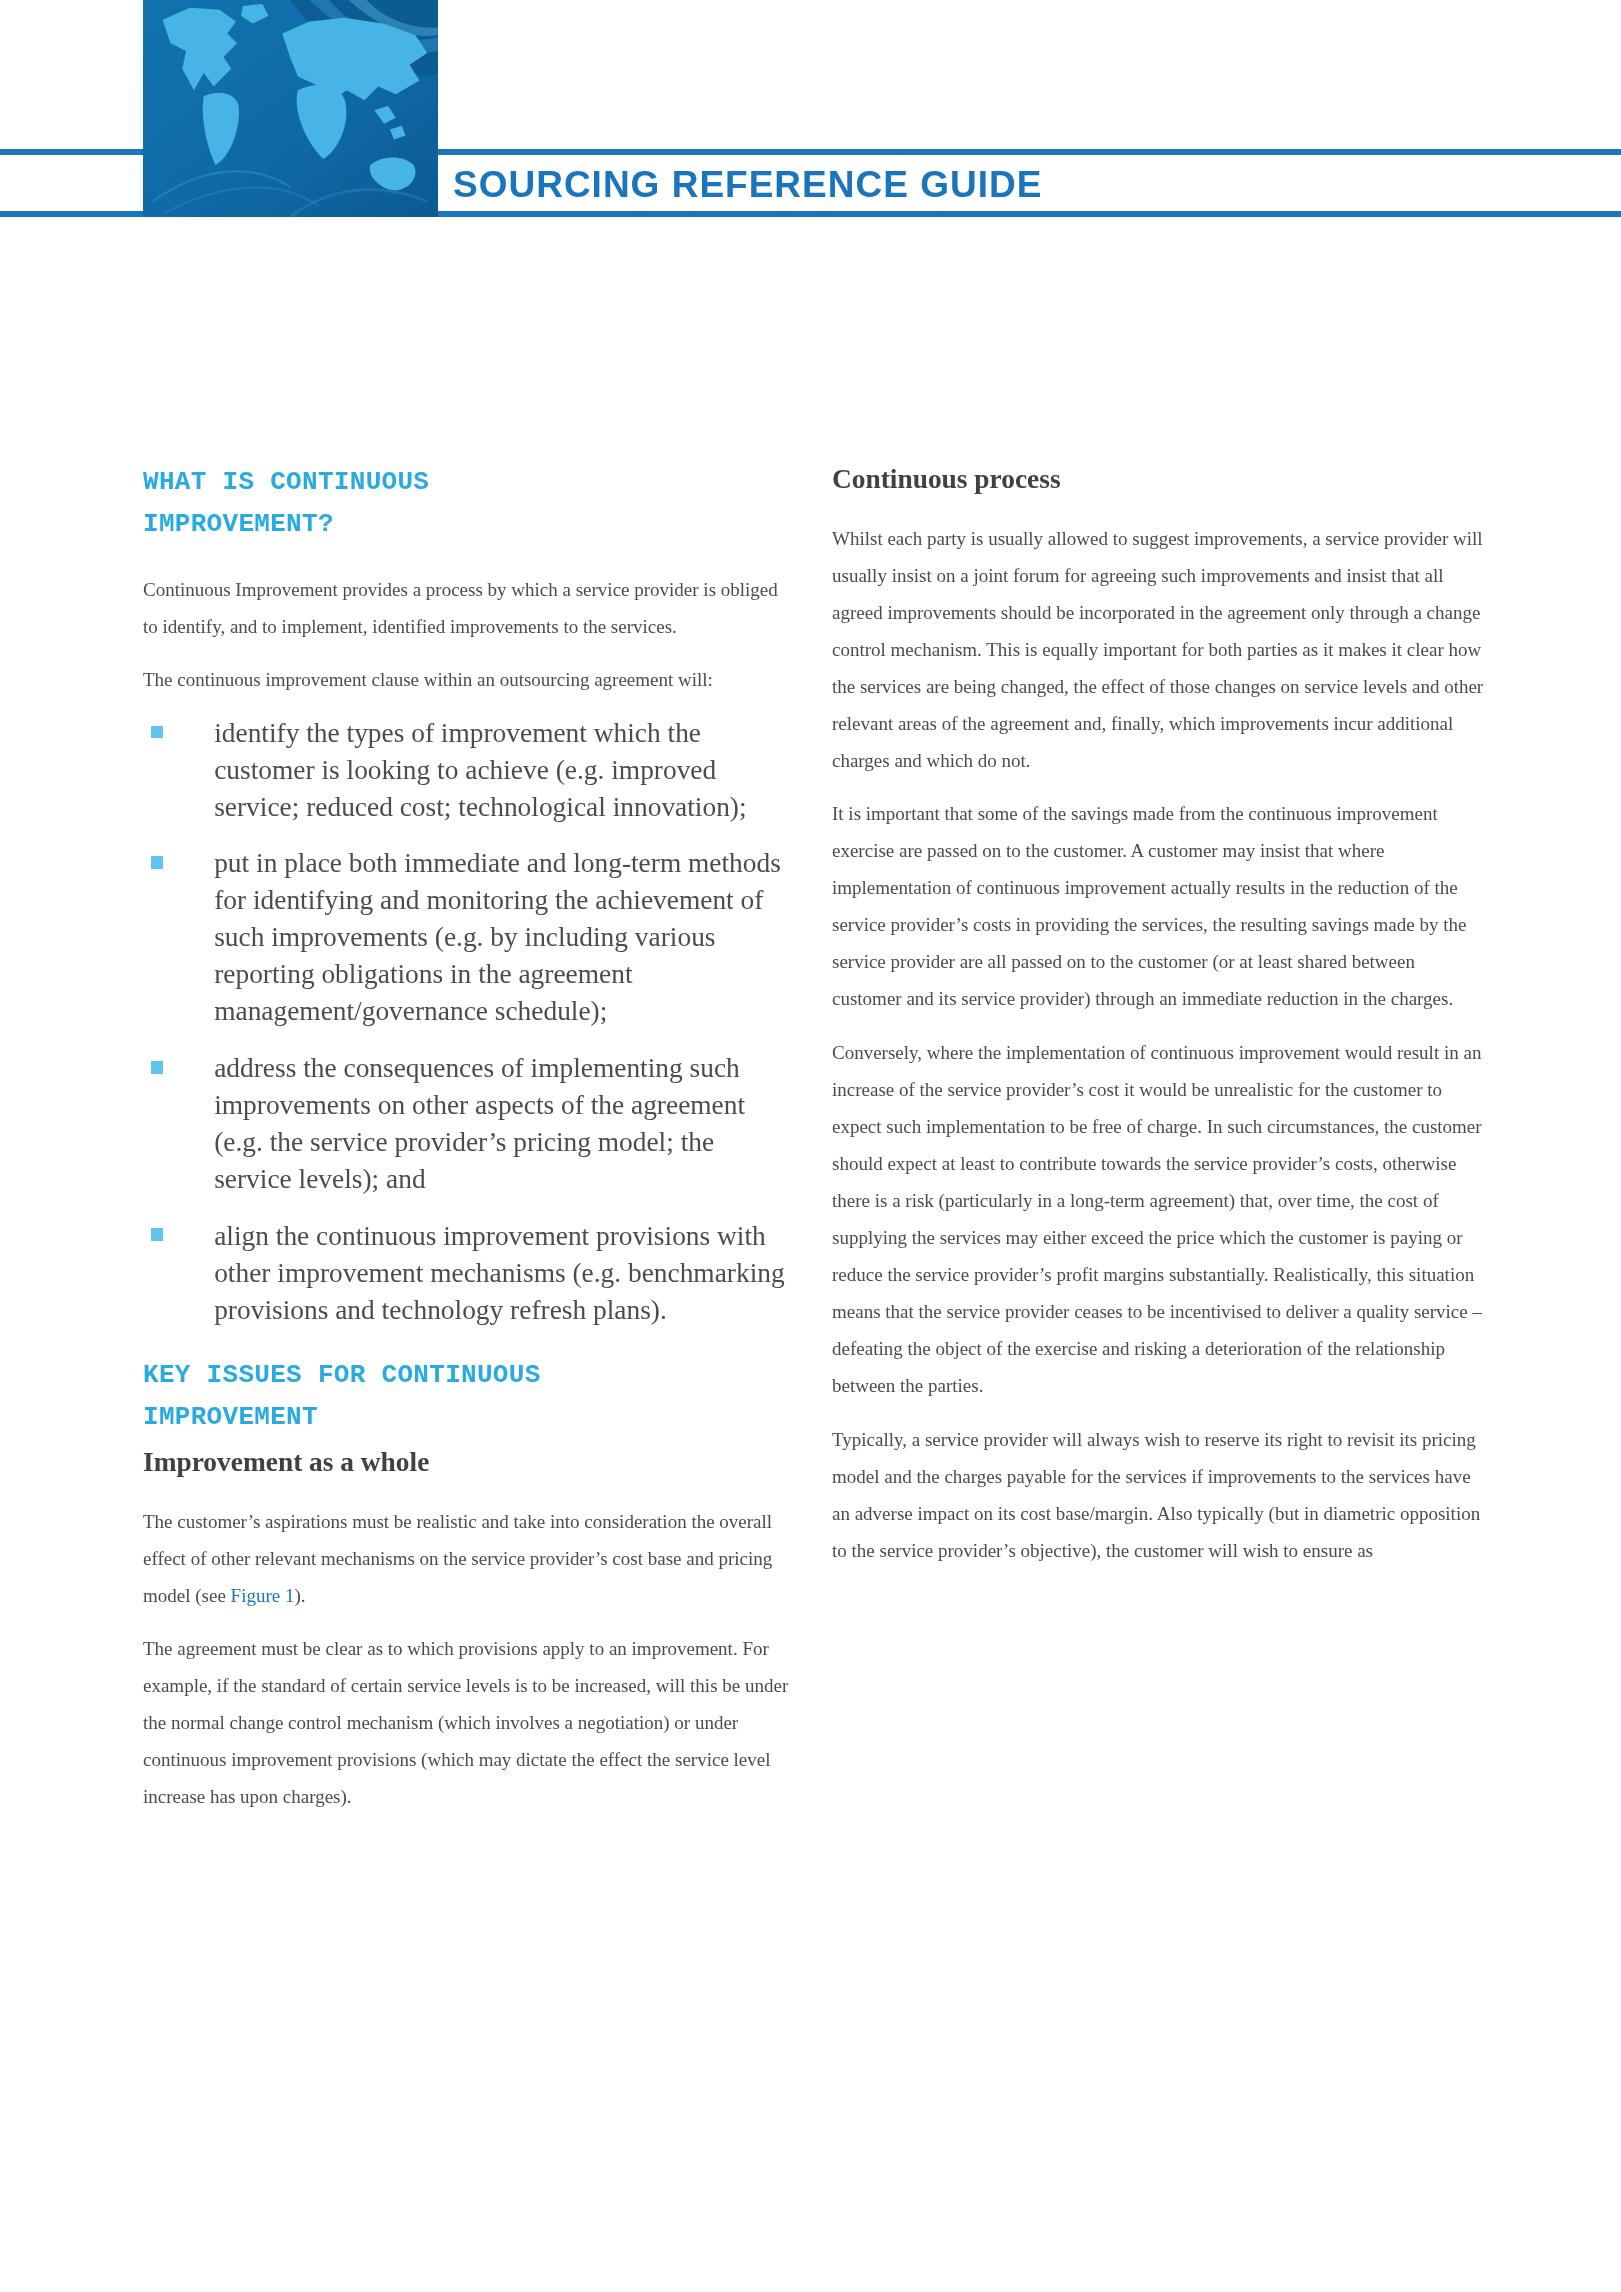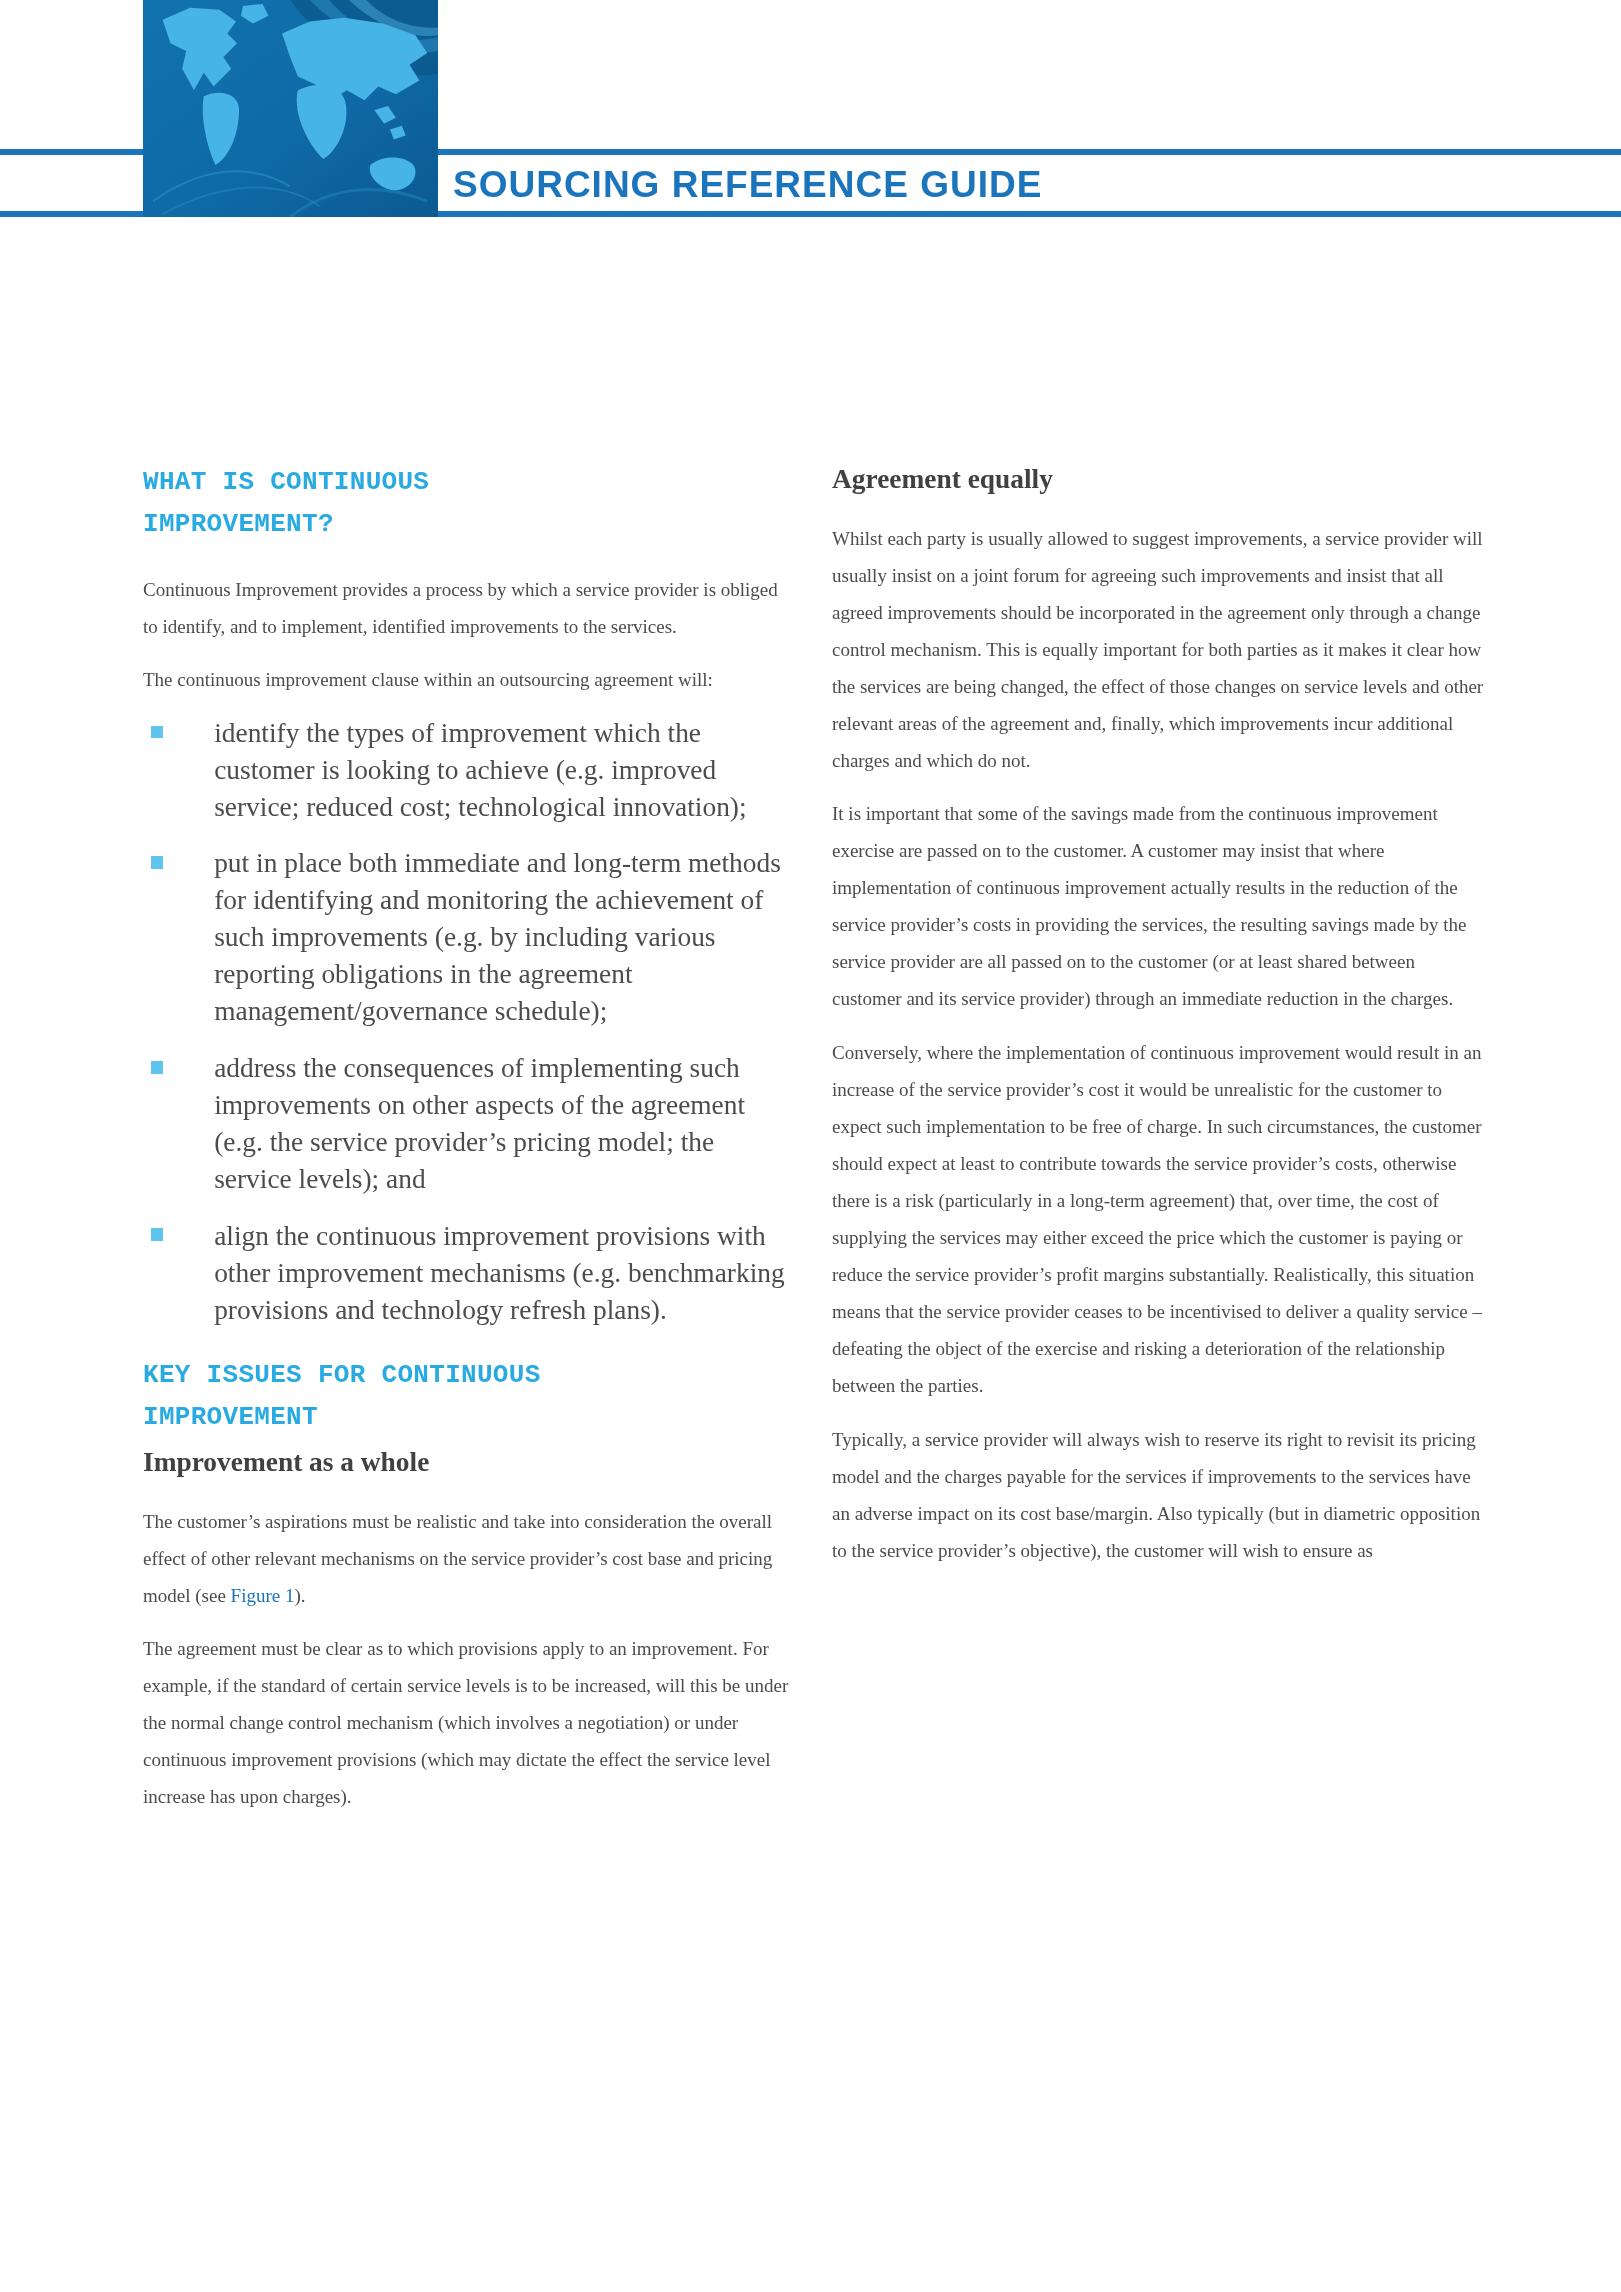--- a/index.html
+++ b/index.html
@@ -106,21 +106,21 @@
 IMPROVEMENT</h2>
 
     <h3>Improvement as a whole</h3>
 
     <p><span>The customer’s aspirations must be realistic and take into consideration the overall effect of other relevant mechanisms on the service provider’s cost base and pricing model (see </span><a class="fig-link">Figure 1</a><span>).</span></p>
 
     <p>The agreement must be clear as to which provisions apply to an improvement. For example, if the standard of certain service levels is to be increased, will this be under the normal change control mechanism (which involves a negotiation) or under continuous improvement provisions (which may dictate the effect the service level increase has upon charges).</p>
   </div>
 
   <div class="col col-right">
-    <h3>Agreement equally</h3>
+    <h3>Continuous process</h3>
     <p>Whilst each party is usually allowed to suggest improvements, a service provider will usually insist on a joint forum for agreeing such improvements and insist that all agreed improvements should be incorporated in the agreement only through a change control mechanism. This is equally important for both parties as it makes it clear how the services are being changed, the effect of those changes on service levels and other relevant areas of the agreement and, finally, which improvements incur additional charges and which do not.</p>
 
     <p>It is important that some of the savings made from the continuous improvement exercise are passed on to the customer. A customer may insist that where implementation of continuous improvement actually results in the reduction of the service provider’s costs in providing the services, the resulting savings made by the service provider are all passed on to the customer (or at least shared between customer and its service provider) through an immediate reduction in the charges.</p>
     <p>Conversely, where the implementation of continuous improvement would result in an increase of the service provider’s cost it would be unrealistic for the customer to expect such implementation to be free of charge. In such circumstances, the customer should expect at least to contribute towards the service provider’s costs, otherwise there is a risk (particularly in a long-term agreement) that, over time, the cost of supplying the services may either exceed the price which the customer is paying or reduce the service provider’s profit margins substantially. Realistically, this situation means that the service provider ceases to be incentivised to deliver a quality service – defeating the object of the exercise and risking a deterioration of the relationship between the parties.</p>
     <p>Typically, a service provider will always wish to reserve its right to revisit its pricing model and the charges payable for the services if improvements to the services have an adverse impact on its cost base/margin. Also typically (but in diametric opposition to the service provider’s objective), the customer will wish to ensure as</p>
   </div>
 
   <div class="footer">
     <span class="page-num">53</span>
     <span class="foot-div"></span>

